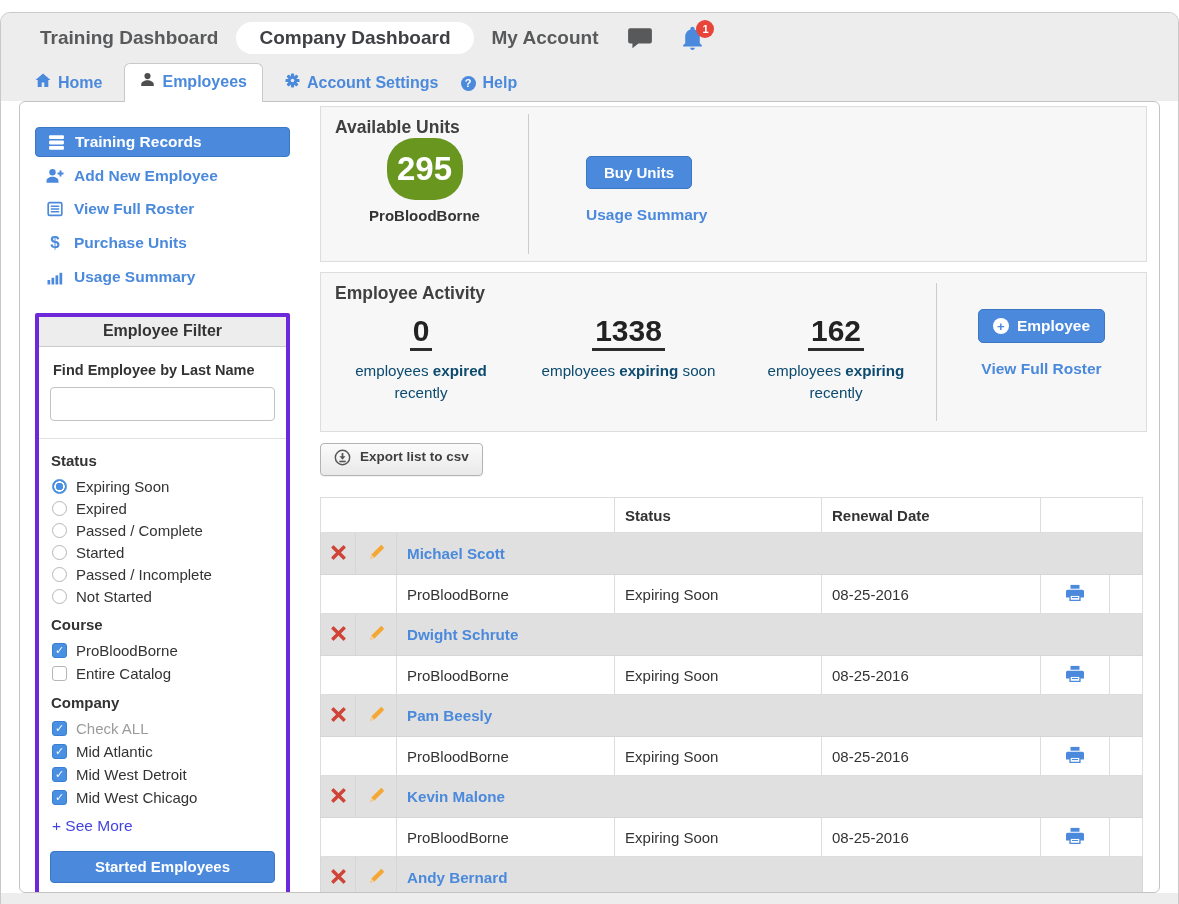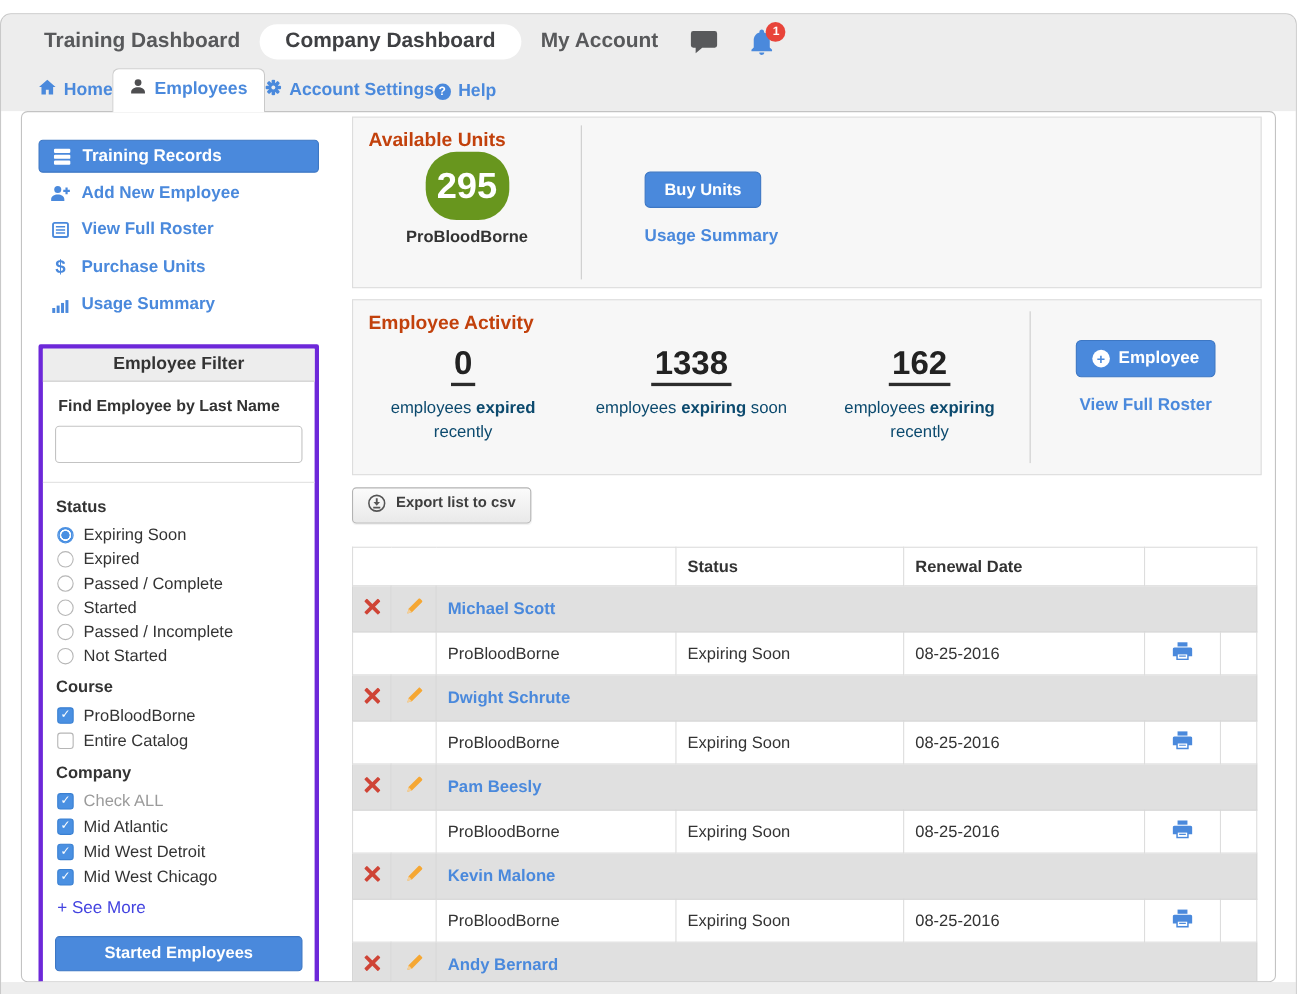--- a/index.html
+++ b/index.html
@@ -34,21 +34,21 @@
     position: absolute; top: -6px; right: -9px;
     min-width: 18px; height: 18px; border-radius: 50%;
     background: #e8443a; color: #fff;
     font-size: 11px; font-weight: bold;
     display: flex; align-items: center; justify-content: center;
   }
   
   .tabrow {
     height: 38px; flex: none;
     display: flex; align-items: flex-end;
-    padding-left: 34px; gap: 0;
+    padding-left: 34px; gap: 22px;
     background: #ededed;
   }
   .tab {
     display: flex; align-items: center; gap: 7px;
     color: #4a89dc; font-size: 16px; font-weight: 600;
     margin-bottom: 9px; cursor: pointer; white-space: nowrap;
   }
   .tab.active {
     background: #fff;
     border: 1px solid #c9c9c9; border-bottom: none;
@@ -123,21 +123,21 @@
   .see-more { display: inline-block; color: #4343e0; font-size: 15.5px; margin: 8px 0 16px 2px; cursor: pointer; }
   .filter-btn {
     width: 100%; padding: 6px 0 7px;
     background: #4a89dc; border: 1px solid #3d77c4; border-radius: 4px;
     color: #fff; font-size: 15px; font-weight: bold; cursor: pointer;
     font-family: "Liberation Sans", sans-serif;
   }
   
   .main { flex: 1; padding: 4px 12px 0 30px; overflow: hidden; }
   .panel { background: #f7f7f7; border: 1px solid #ddd; position: relative; }
-  .panel-title { position: absolute; top: 10px; left: 14px; font-size: 17.5px; font-weight: 600; color: #c2410c; }
+  .panel-title { position: absolute; top: 10px; left: 14px; font-size: 17.5px; font-weight: 600; color: #404040; }
   
   .au-panel { height: 156px; margin-bottom: 10px; display: flex; }
   .au-left { width: 207px; flex: none; display: flex; flex-direction: column; align-items: center; padding-top: 31px; }
   .au-badge {
     width: 76px; height: 62px; border-radius: 28px;
     color: #fff; font-size: 33px; font-weight: bold;
     display: flex; align-items: center; justify-content: center;
   }
   .au-course { margin-top: 7px; font-size: 15px; font-weight: 600; color: #333; }
   .v-divider { border-left: 1px solid #ccc; margin: 7px 0; }

